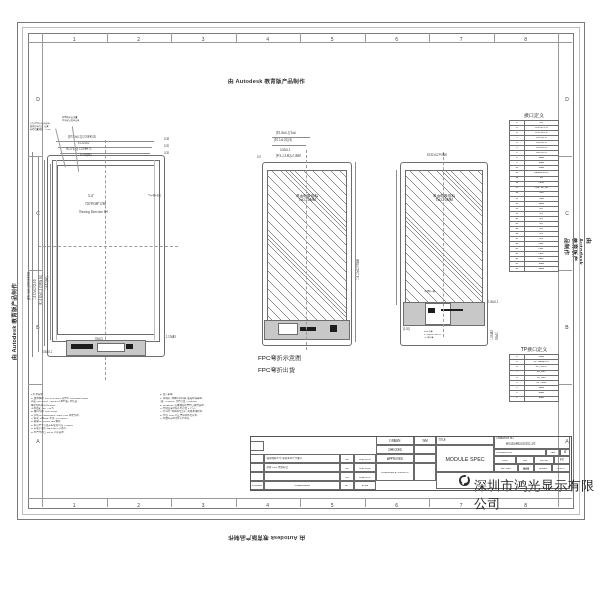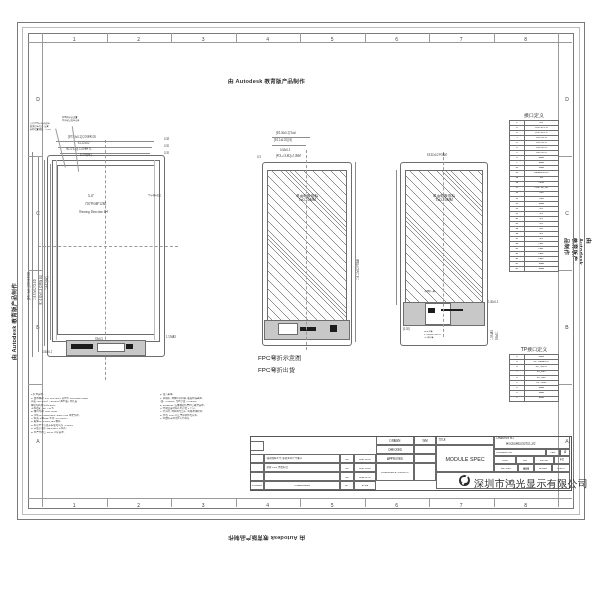--- a/index.html
+++ b/index.html
@@ -62,21 +62,21 @@
   .tbl-title{position:absolute;font-size:5px;color:#2e2e2e;text-align:center;}
   td.bold{font-weight:bold;font-size:2.7px;}
 
   
   .tb{position:absolute;border:0.7px solid #555;}
   .tbcell{position:absolute;border:0.5px solid #6a6a6a;box-sizing:border-box;
     font-size:2.9px;color:#2f2f2f;display:flex;align-items:center;}
   .tbcell span{padding-left:1.5px;}
   .tbcell.c{justify-content:center;}
   .tbcell.c span{padding-left:0;}
-  .company{position:absolute;font-size:10px;color:#1d1d1d;letter-spacing:.4px;}
+  .company{position:absolute;font-size:13px;color:#1d1d1d;letter-spacing:.4px;}
   .logo{position:absolute;width:11px;height:11px;border-radius:50%;
     background:#2b2b2b;}
   .logo:after{content:"";position:absolute;left:2.3px;top:2.3px;width:6.4px;height:6.4px;
     border-radius:50%;background:#fff;}
   .logo:before{content:"";position:absolute;left:4.6px;top:0.6px;width:1.9px;height:9.8px;
     background:#fff;transform:rotate(28deg);}
 
   
   .notes{position:absolute;font-size:2.45px;color:#343434;line-height:1.38;white-space:pre-line;}
   .notes-r{position:absolute;font-size:2.45px;color:#343434;line-height:1.38;white-space:pre-line;}

